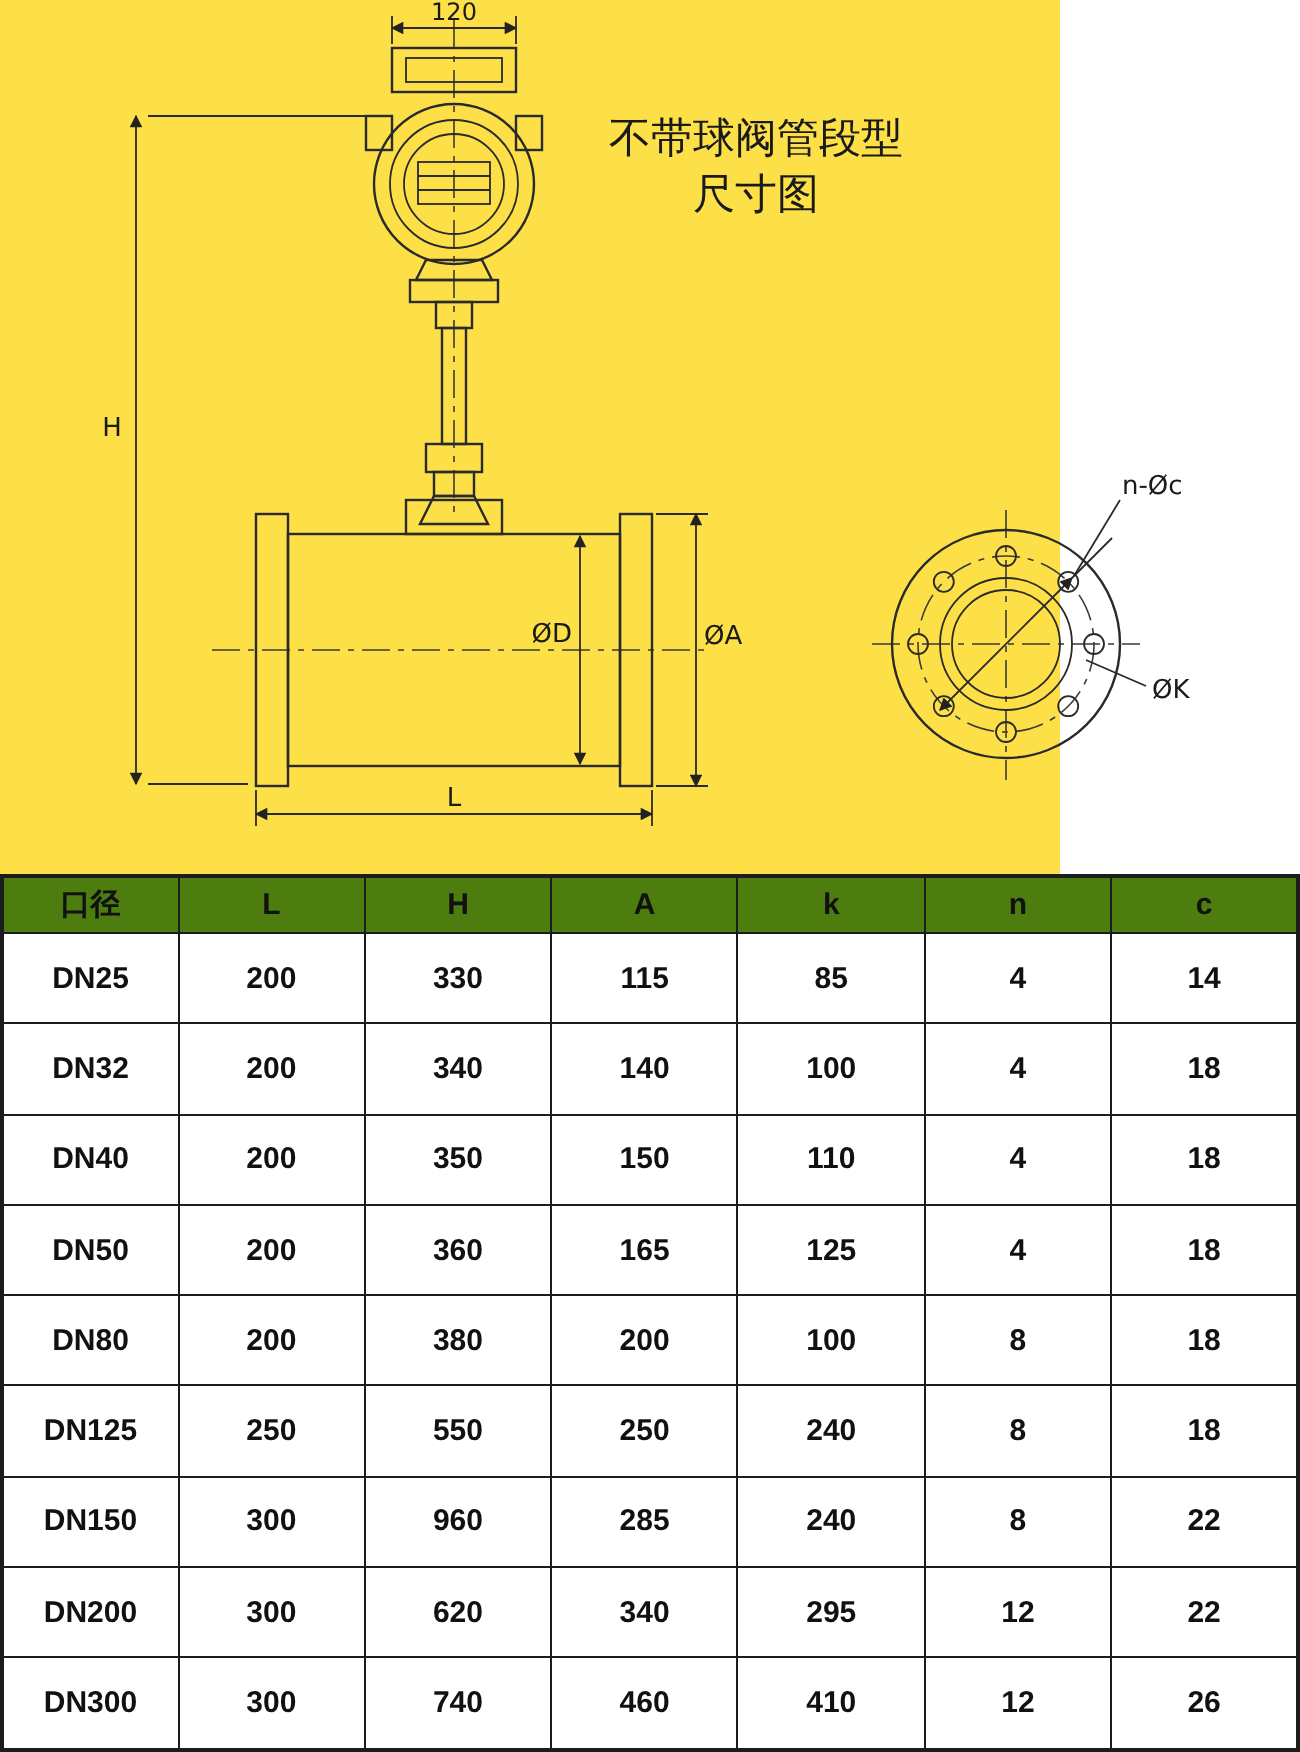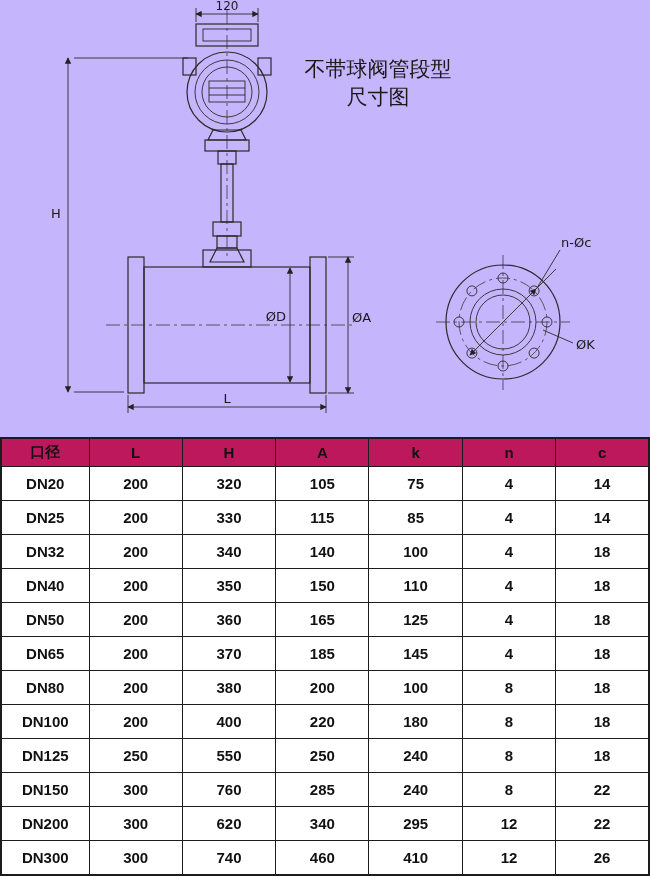--- a/index.html
+++ b/index.html
@@ -1,32 +1,32 @@
 <!DOCTYPE html>
 <html><head>
 <meta charset="utf-8">
 <style>
   html,body{margin:0;padding:0;background:#fff;}
   .page{width:650px;height:876px;background:#fff;font-family:"Liberation Sans",sans-serif;overflow:hidden;}
-  .drawing{width:650px;height:437px;background:#c4b5fd;text-align:center;}
+  .drawing{width:530px;height:437px;background:#fde047;text-align:center;}
   svg{display:block;}
   .ln{stroke:#2a2a2a;stroke-width:1.2;fill:none;}
   .thin{stroke:#2a2a2a;stroke-width:0.9;fill:none;}
   .dim{stroke:#2a2a2a;stroke-width:0.9;fill:none;}
   .cl{stroke:#3a3a3a;stroke-width:0.8;fill:none;stroke-dasharray:14 4 3 4;}
   .lbl{font-family:"DejaVu Sans",sans-serif;font-size:13px;fill:#1a1a1a;}
   .lbl-sm{font-family:"DejaVu Sans",sans-serif;font-size:12px;fill:#1a1a1a;}
   .ttl{font-family:"DejaVu Sans",sans-serif;font-size:21px;fill:#1a1a1a;}
   table.dims{width:650px;height:439px;border-collapse:collapse;table-layout:fixed;border:2px solid #1c1c1c;}
   table.dims th, table.dims td{
     border:1px solid #1c1c1c;text-align:center;vertical-align:middle;
     font-weight:bold;font-size:15px;color:#111;padding:0;height:27px;
     font-family:"Liberation Sans",sans-serif;
   }
-  table.dims th{background:#be185d;margin-left:36px;}
+  table.dims th{background:#4d7c0f;margin-left:36px;}
   col.c0{width:88px;}
 </style>
 </head>
 <body>
 
 <div class="page">
 
   <div class="drawing">
     <svg viewBox="0 0 650 437" width="650" height="437">
       <defs>
@@ -161,29 +161,20 @@
         <th>L</th>
         <th>H</th>
         <th>A</th>
         <th>k</th>
         <th>n</th>
         <th>c</th>
       </tr>
     </thead>
     <tbody>
         <tr>
-          <td>DN20</td>
-          <td>200</td>
-          <td>320</td>
-          <td>105</td>
-          <td>75</td>
-          <td>4</td>
-          <td>14</td>
-        </tr>
-        <tr>
           <td>DN25</td>
           <td>200</td>
           <td>330</td>
           <td>115</td>
           <td>85</td>
           <td>4</td>
           <td>14</td>
         </tr>
         <tr>
           <td>DN32</td>
@@ -206,59 +197,41 @@
         <tr>
           <td>DN50</td>
           <td>200</td>
           <td>360</td>
           <td>165</td>
           <td>125</td>
           <td>4</td>
           <td>18</td>
         </tr>
         <tr>
-          <td>DN65</td>
-          <td>200</td>
-          <td>370</td>
-          <td>185</td>
-          <td>145</td>
-          <td>4</td>
-          <td>18</td>
-        </tr>
-        <tr>
           <td>DN80</td>
           <td>200</td>
           <td>380</td>
           <td>200</td>
           <td>100</td>
-          <td>8</td>
-          <td>18</td>
-        </tr>
-        <tr>
-          <td>DN100</td>
-          <td>200</td>
-          <td>400</td>
-          <td>220</td>
-          <td>180</td>
           <td>8</td>
           <td>18</td>
         </tr>
         <tr>
           <td>DN125</td>
           <td>250</td>
           <td>550</td>
           <td>250</td>
           <td>240</td>
           <td>8</td>
           <td>18</td>
         </tr>
         <tr>
           <td>DN150</td>
           <td>300</td>
-          <td>760</td>
+          <td>960</td>
           <td>285</td>
           <td>240</td>
           <td>8</td>
           <td>22</td>
         </tr>
         <tr>
           <td>DN200</td>
           <td>300</td>
           <td>620</td>
           <td>340</td>

